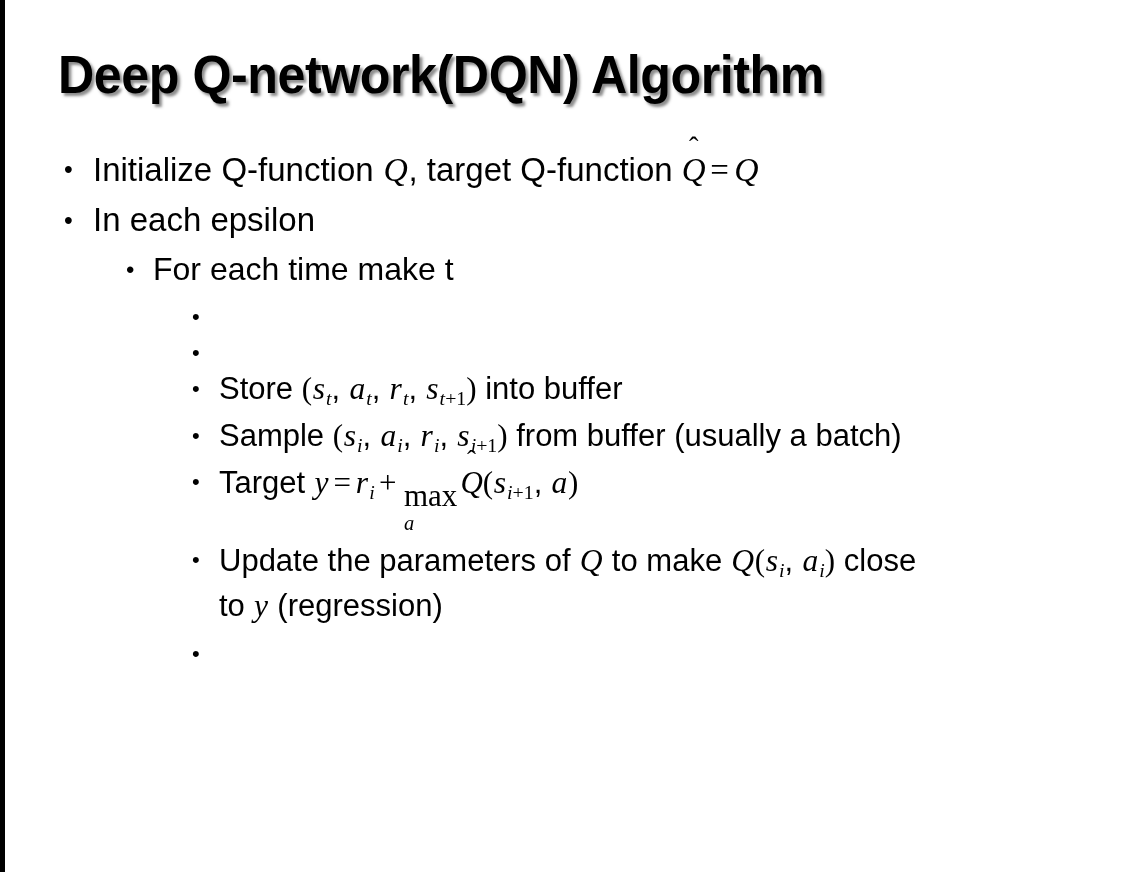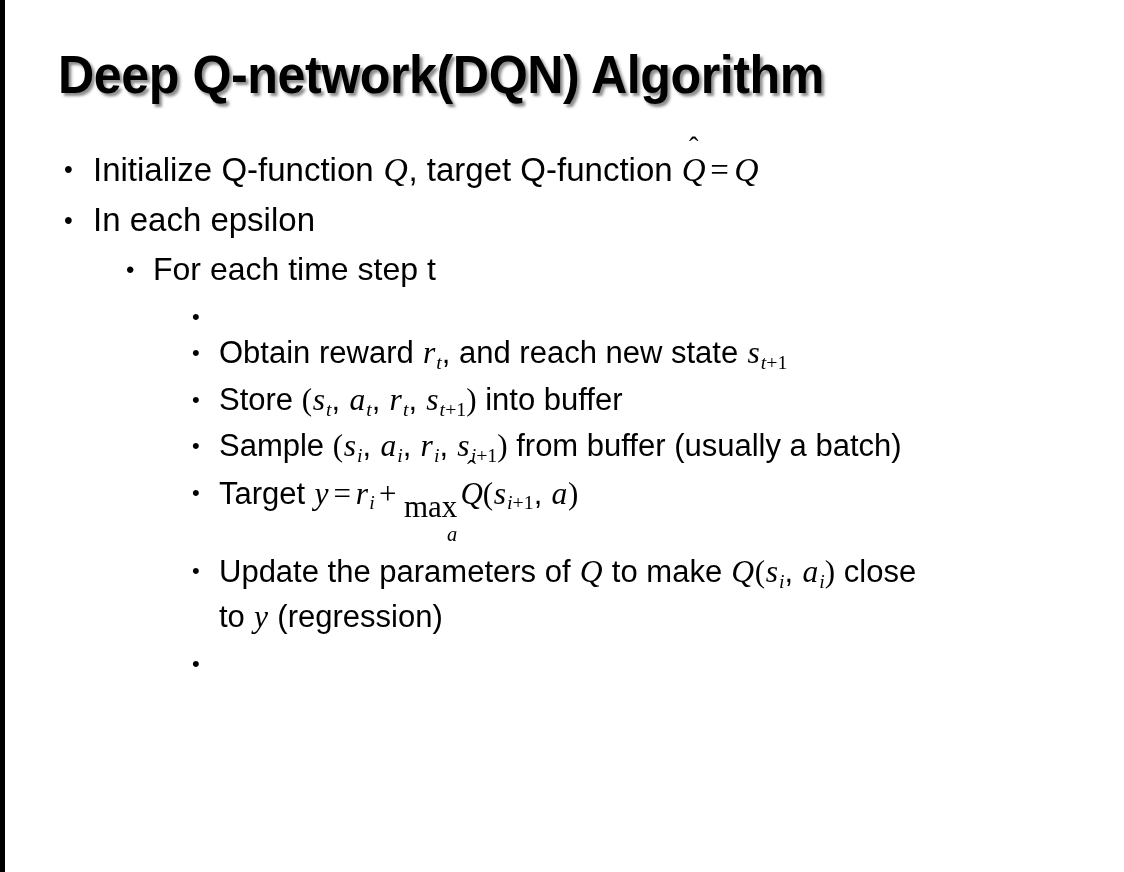--- a/index.html
+++ b/index.html
@@ -143,21 +143,21 @@
     top: -0.53em;
     transform: translateX(-56%);
     font-style: normal;
     font-size: 0.86em;
     line-height: 1;
   }
   
   .bigop {
     display: inline-flex;
     flex-direction: column;
-    align-items: flex-end;
+    align-items: flex-start;
     vertical-align: -0.42em;
     line-height: 1;
     font-family: "Liberation Serif", serif;
     font-style: normal;
     padding: 0 0.10em;
   }
   .bigop > .op { font-size: 1em; line-height: 1.02; }
   .bigop > .lim {
     font-style: italic;
     font-size: 0.66em;
@@ -181,30 +181,29 @@
       <span class="txt"><span>Initialize Q-function&nbsp;</span><span class="mi">Q</span><span>, target Q-function&nbsp;</span><span class="hat"><span class="acc">̂</span><span>Q</span></span><span class="mo">=</span><span class="mi">Q</span></span>
     </div>
 
     <div class="li lvl1">
       <span class="bullet">•</span>
       <span class="txt">In each epsilon</span>
     </div>
 
     <div class="li lvl2">
       <span class="bullet">•</span>
-      <span class="txt">For each time step t</span>
+      <span class="txt">For each time make t</span>
     </div>
 
     <div class="li lvl3 tall">
       <span class="bullet">•</span>
     </div>
 
     <div class="li lvl3">
       <span class="bullet">•</span>
-      <span class="txt"><span>Obtain reward&nbsp;</span><span class="mi">r</span><sub class="msub">t</sub><span>, and reach new state&nbsp;</span><span class="mi">s</span><sub class="msub"><span>t</span><span class="up">+1</span></sub></span>
     </div>
 
     <div class="li lvl3">
       <span class="bullet">•</span>
       <span class="txt"><span>Store&nbsp;</span><span class="paren">(</span><span class="mi">s</span><sub class="msub">t</sub><span>,&nbsp;</span><span class="mi">a</span><sub class="msub">t</sub><span>,&nbsp;</span><span class="mi">r</span><sub class="msub">t</sub><span>,&nbsp;</span><span class="mi">s</span><sub class="msub"><span>t</span><span class="up">+1</span></sub><span class="paren">)</span><span>&nbsp;into buffer</span></span>
     </div>
 
     <div class="li lvl3">
       <span class="bullet">•</span>
       <span class="txt"><span>Sample&nbsp;</span><span class="paren">(</span><span class="mi">s</span><sub class="msub">i</sub><span>,&nbsp;</span><span class="mi">a</span><sub class="msub">i</sub><span>,&nbsp;</span><span class="mi">r</span><sub class="msub">i</sub><span>,&nbsp;</span><span class="mi">s</span><sub class="msub"><span>i</span><span class="up">+1</span></sub><span class="paren">)</span><span>&nbsp;from buffer (usually a batch)</span></span>

